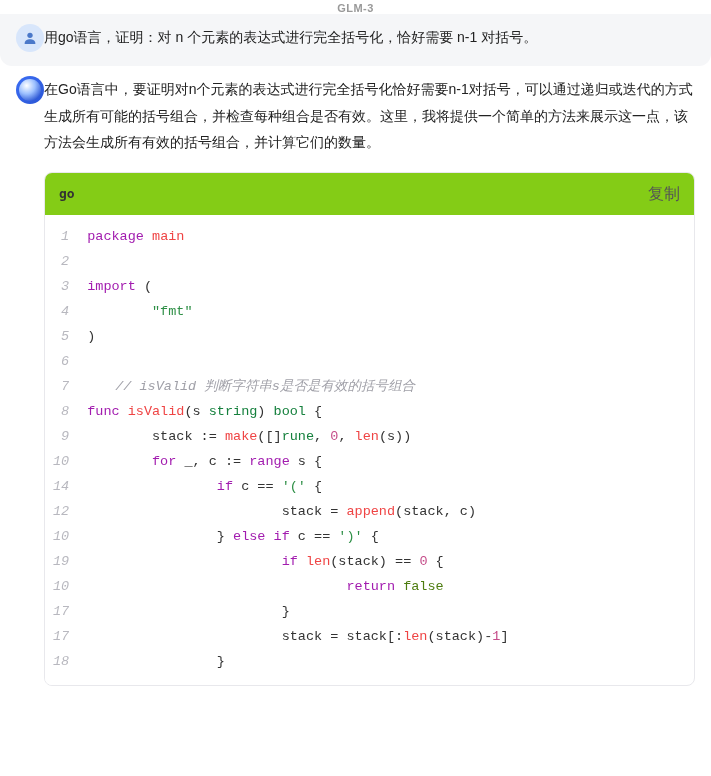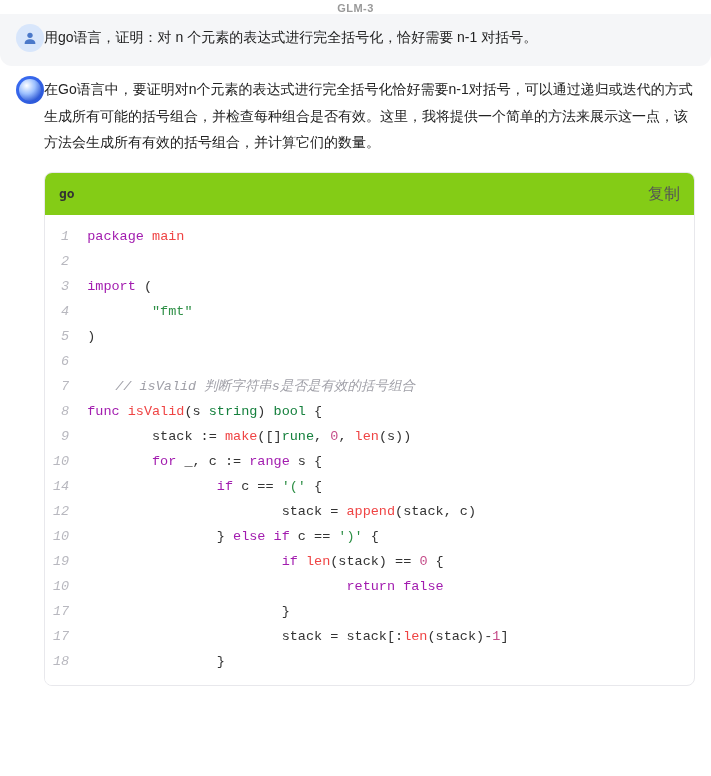--- a/index.html
+++ b/index.html
@@ -49,21 +49,21 @@
     min-width:34px;
     font-style:italic;
   }
   .gutter div { padding:0 4px; }
   .code-lines { padding:10px 12px 10px 6px; white-space:pre; overflow-x:auto; flex:1;}
   .tok-kw { color:#a21caf;text-align:center; }       
   .tok-fn { color:#ef4444; }       
   .tok-type { color:#15803d; }     
   .tok-str { color:#2e8f46; }      
   .tok-num { color:#c54d8a; }      
-  .tok-bool { color:#a21caf;margin-top:34px; }     
+  .tok-bool { color:#4d7c0f;margin-top:34px; }     
   .tok-comment { color:#a0a0a8; font-style:italic;margin-left:28px; }
   .tok-plain { color:#333; }
   .model-tag { text-align:center; font-size:11px; color:#999; font-weight:600; letter-spacing:0.5px; padding-top:2px;}
 </style>
 </head>
 <body>
 
 <div class="model-tag">GLM-3</div>
 
 <div class="message-row user-row">

